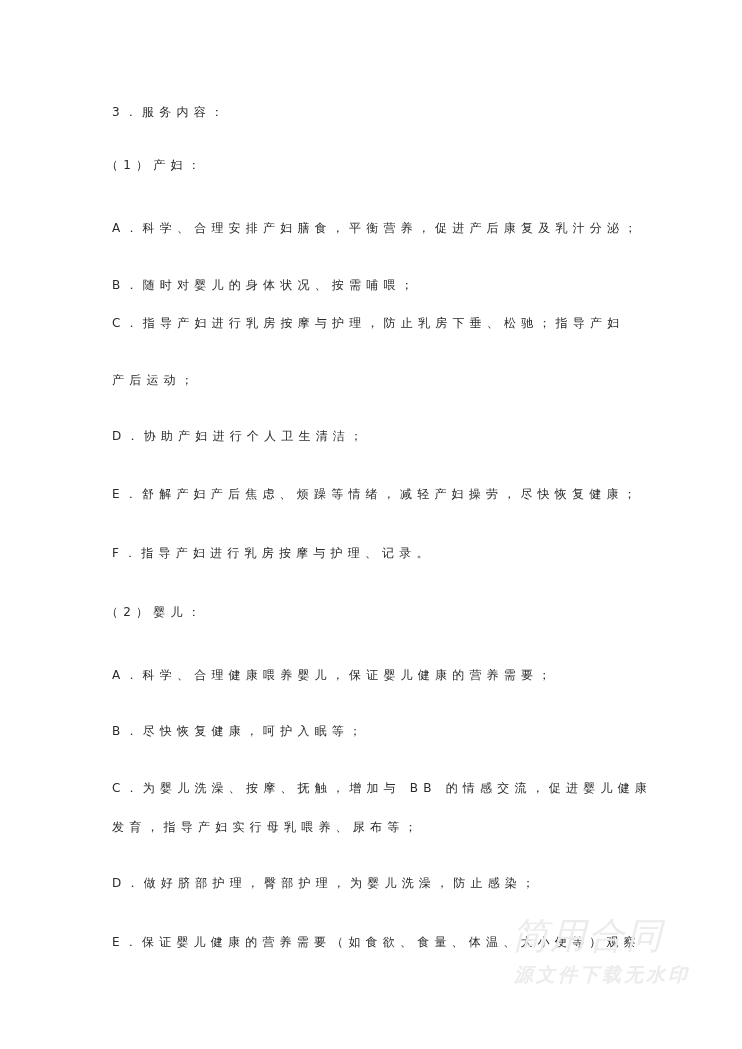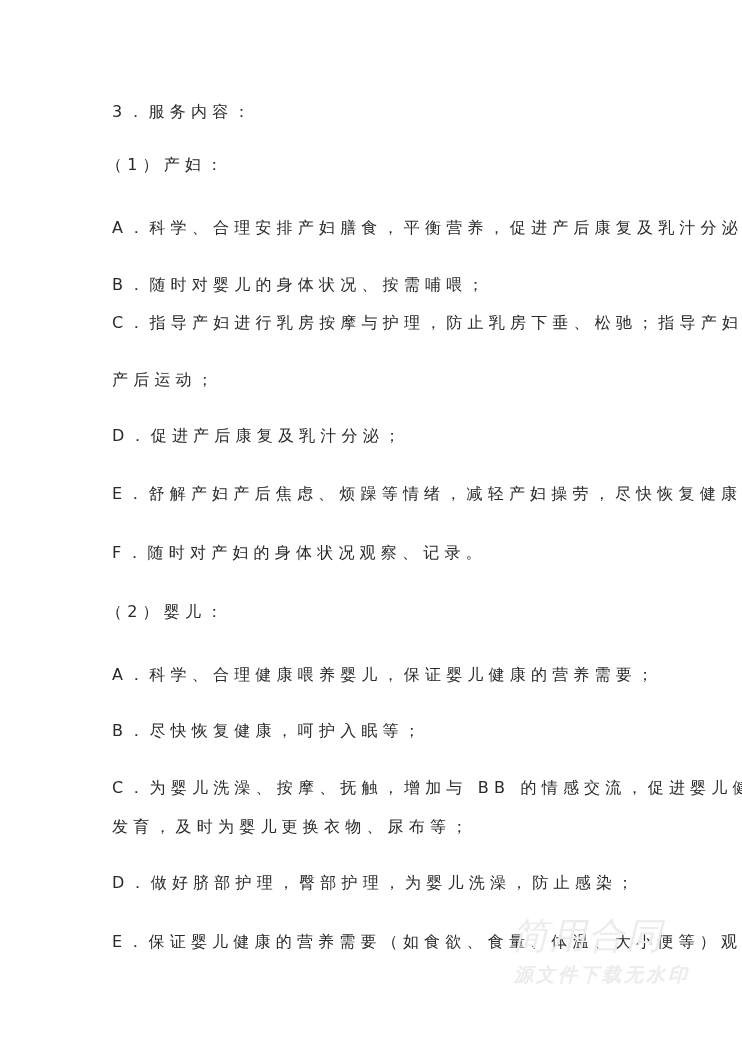--- a/index.html
+++ b/index.html
@@ -1,41 +1,41 @@
 <!DOCTYPE html>
 <html><head>
 <meta charset="utf-8">
 <style>
   html, body { margin:0; padding:0; background:#ffffff; }
   body { width:742px; height:1049px; position:relative; overflow:hidden;
          font-family: "DejaVu Sans", "Liberation Sans", sans-serif; color:#2a2a2a; }
-  .line { position:absolute; left:112px; font-size:16px; letter-spacing:5.2px; white-space:nowrap; line-height:20px; }
+  .line { position:absolute; left:112px; font-size:12px; letter-spacing:5.2px; white-space:nowrap; line-height:20px; }
   .wm1 { position:absolute; left:512px; top:912px; font-size:36px; font-weight:normal; font-style:italic;
          color:#ececec; letter-spacing:2px; font-family:"DejaVu Sans", sans-serif; }
   .wm2 { position:absolute; left:514px; top:962px; font-size:19px; font-weight:bold; font-style:italic;
          color:#ececec; letter-spacing:3px; font-family:"DejaVu Sans", sans-serif; }
 </style>
 </head>
 <body>
 
 <div>
   <div class="line" style="top:102px">3．服务内容：</div>
 
   <div class="line" style="top:155px;left:106px">（1）产妇：</div>
   <div class="line" style="top:218px">A．科学、合理安排产妇膳食，平衡营养，促进产后康复及乳汁分泌；</div>
   <div class="line" style="top:275px">B．随时对婴儿的身体状况、按需哺喂；</div>
   <div class="line" style="top:313px">C．指导产妇进行乳房按摩与护理，防止乳房下垂、松驰；指导产妇</div>
   <div class="line" style="top:370px">产后运动；</div>
-  <div class="line" style="top:426px">D．促进产后康复及乳汁分泌；</div>
+  <div class="line" style="top:426px">D．协助产妇进行个人卫生清洁；</div>
   <div class="line" style="top:484px">E．舒解产妇产后焦虑、烦躁等情绪，减轻产妇操劳，尽快恢复健康；</div>
-  <div class="line" style="top:543px">F．随时对产妇的身体状况观察、记录。</div>
+  <div class="line" style="top:543px">F．指导产妇进行乳房按摩与护理、记录。</div>
 
   <div class="line" style="top:602px;left:106px">（2）婴儿：</div>
   <div class="line" style="top:665px">A．科学、合理健康喂养婴儿，保证婴儿健康的营养需要；</div>
   <div class="line" style="top:721px">B．尽快恢复健康，呵护入眠等；</div>
   <div class="line" style="top:778px">C．为婴儿洗澡、按摩、抚触，增加与 BB 的情感交流，促进婴儿健康</div>
-  <div class="line" style="top:817px">发育，及时为婴儿更换衣物、尿布等；</div>
+  <div class="line" style="top:817px">发育，指导产妇实行母乳喂养、尿布等；</div>
   <div class="line" style="top:873px">D．做好脐部护理，臀部护理，为婴儿洗澡，防止感染；</div>
   <div class="line" style="top:932px">E．保证婴儿健康的营养需要（如食欲、食量、体温、大小便等）观察</div>
 </div>
 
 <div class="wm1">简用合同</div>
 <div class="wm2">源文件下载无水印</div>
 
 </body></html>

